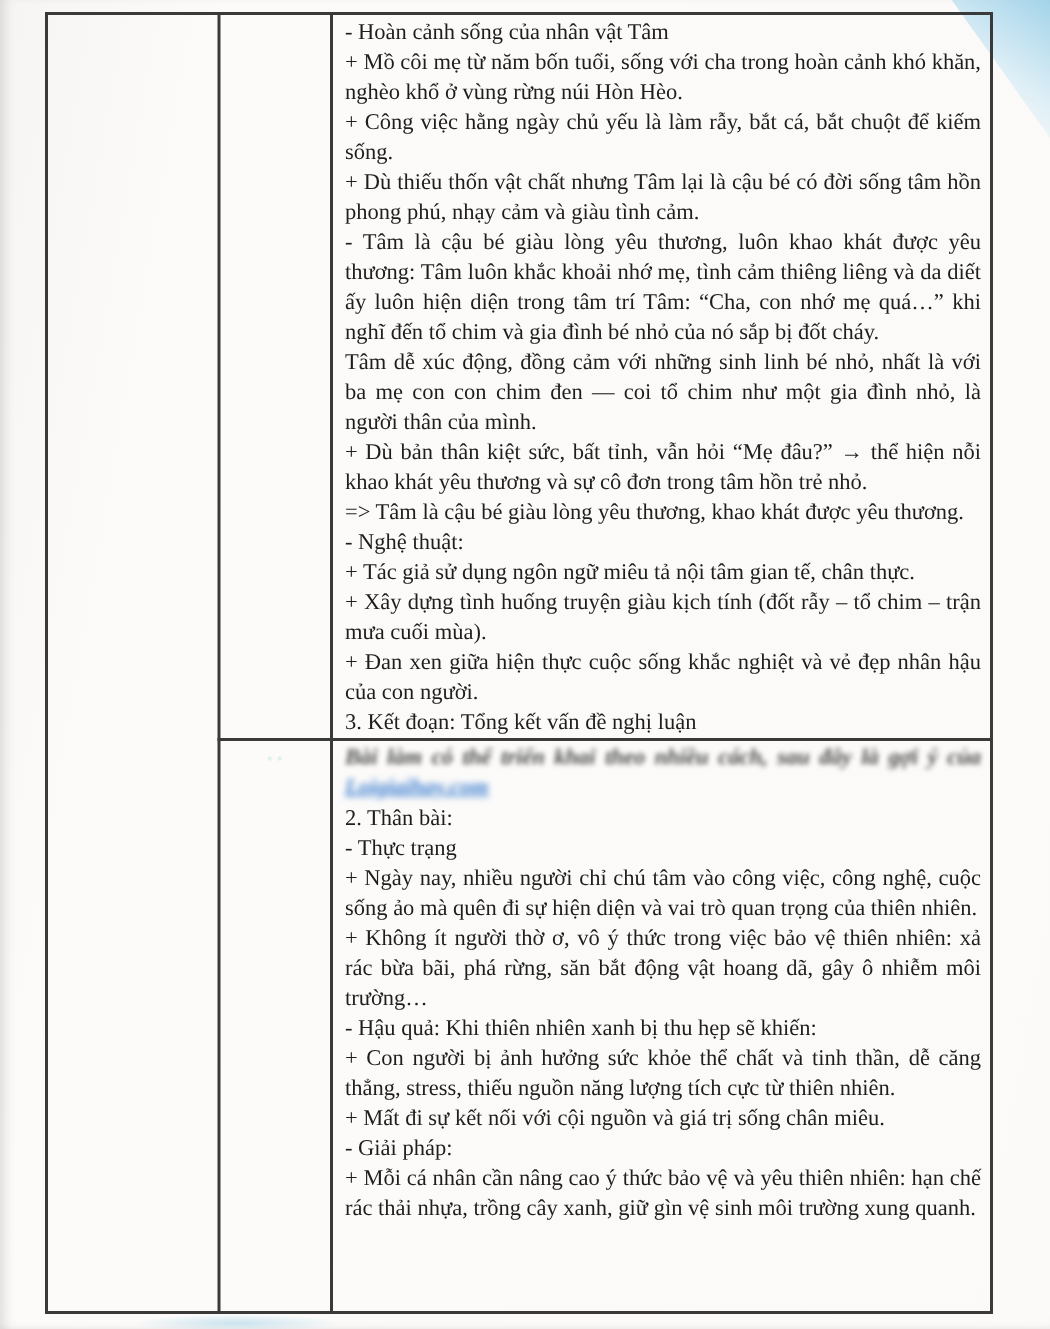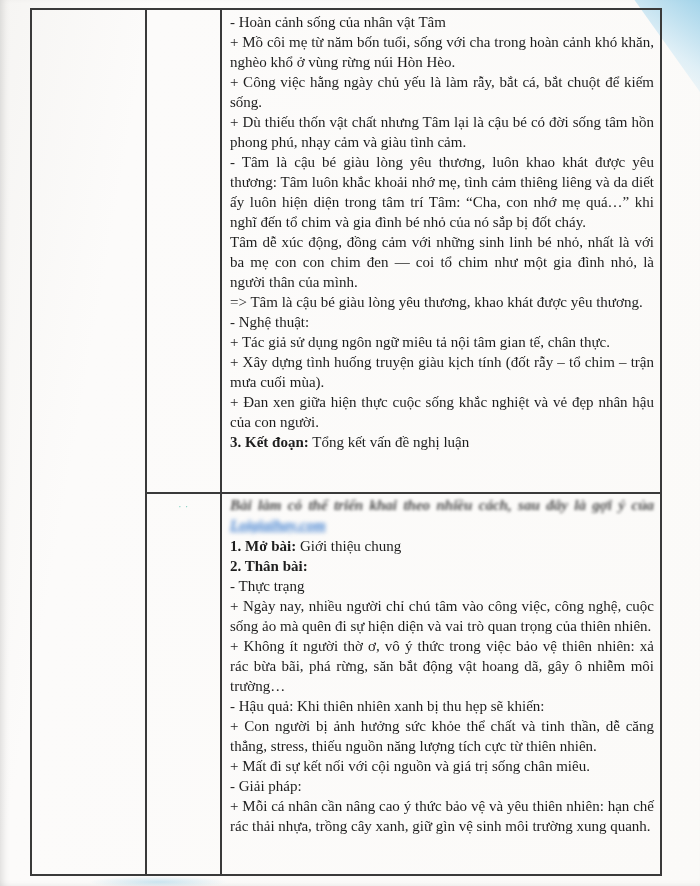--- a/index.html
+++ b/index.html
@@ -34,21 +34,21 @@
   .vline1{left:113px;}
   .vline2{left:188px;}
   .hdiv{position:absolute;left:113px;right:0;top:482px;height:2px;background:#3a3a3a;}
   .cell{
     position:absolute;box-sizing:border-box;overflow:hidden;
     color:#1e1e1e;font-size:15px;line-height:20px;
   }
   .cell-r1{left:190px;top:0;width:438px;height:482px;padding:2px 6px 0 8px;}
   .cell-r2{left:190px;top:484px;width:438px;bottom:0;padding:1px 6px 0 8px;}
   .cell p{margin:0;text-align:justify;}
-  .cell p b{font-weight:bold;}
+  .cell p b{font-weight:normal;}
   
   .wm1{
     margin:2px 0 0 0;font-style:italic;font-weight:600;color:#4c4c4c;
     filter:blur(1.7px);text-align:justify;text-align-last:justify;white-space:nowrap;overflow:hidden;
   }
   .wm2{
     display:inline-block;margin:0 0 1px 0;font-style:italic;font-weight:600;
     color:#3f7fd0;text-decoration:underline;filter:blur(2.1px);
   }
   .mark-teal{
@@ -70,33 +70,33 @@
     <div class="vline vline2"></div>
     <div class="hdiv"></div>
 
     <div class="cell cell-r1" id="row1-cell">
         <p>- Hoàn cảnh sống của nhân vật Tâm</p>
         <p>+ Mồ côi mẹ từ năm bốn tuổi, sống với cha trong hoàn cảnh khó khăn, nghèo khổ ở vùng rừng núi Hòn Hèo.</p>
         <p>+ Công việc hằng ngày chủ yếu là làm rẫy, bắt cá, bắt chuột để kiếm sống.</p>
         <p>+ Dù thiếu thốn vật chất nhưng Tâm lại là cậu bé có đời sống tâm hồn phong phú, nhạy cảm và giàu tình cảm.</p>
         <p>- Tâm là cậu bé giàu lòng yêu thương, luôn khao khát được yêu thương: Tâm luôn khắc khoải nhớ mẹ, tình cảm thiêng liêng và da diết ấy luôn hiện diện trong tâm trí Tâm: “Cha, con nhớ mẹ quá…” khi nghĩ đến tổ chim và gia đình bé nhỏ của nó sắp bị đốt cháy.</p>
         <p>Tâm dễ xúc động, đồng cảm với những sinh linh bé nhỏ, nhất là với ba mẹ con con chim đen — coi tổ chim như một gia đình nhỏ, là người thân của mình.</p>
+        <p>+ Dù bản thân kiệt sức, bất tỉnh, vẫn hỏi “Mẹ đâu?” → thể hiện nỗi khao khát yêu thương và sự cô đơn trong tâm hồn trẻ nhỏ.</p>
         <p>=&gt; Tâm là cậu bé giàu lòng yêu thương, khao khát được yêu thương.</p>
         <p>- Nghệ thuật:</p>
         <p>+ Tác giả sử dụng ngôn ngữ miêu tả nội tâm gian tế, chân thực.</p>
         <p>+ Xây dựng tình huống truyện giàu kịch tính (đốt rẫy – tổ chim – trận mưa cuối mùa).</p>
         <p>+ Đan xen giữa hiện thực cuộc sống khắc nghiệt và vẻ đẹp nhân hậu của con người.</p>
         <p><b>3. Kết đoạn:</b> Tổng kết vấn đề nghị luận</p>
       </div>
 
     <div class="cell cell-r2" id="row2-cell">
       <p class="wm1">Bài làm có thể triển khai theo nhiều cách, sau đây là gợi ý của</p>
       <a class="wm2">Loigiaihay.com</a>
       <div id="row2-paras">
-          <p><b>1. Mở bài:</b> Giới thiệu chung</p>
           <p><b>2. Thân bài:</b></p>
           <p>- Thực trạng</p>
           <p>+ Ngày nay, nhiều người chỉ chú tâm vào công việc, công nghệ, cuộc sống ảo mà quên đi sự hiện diện và vai trò quan trọng của thiên nhiên.</p>
           <p>+ Không ít người thờ ơ, vô ý thức trong việc bảo vệ thiên nhiên: xả rác bừa bãi, phá rừng, săn bắt động vật hoang dã, gây ô nhiễm môi trường…</p>
           <p>- Hậu quả: Khi thiên nhiên xanh bị thu hẹp sẽ khiến:</p>
           <p>+ Con người bị ảnh hưởng sức khỏe thể chất và tinh thần, dễ căng thẳng, stress, thiếu nguồn năng lượng tích cực từ thiên nhiên.</p>
           <p>+ Mất đi sự kết nối với cội nguồn và giá trị sống chân miêu.</p>
           <p>- Giải pháp:</p>
           <p>+ Mỗi cá nhân cần nâng cao ý thức bảo vệ và yêu thiên nhiên: hạn chế rác thải nhựa, trồng cây xanh, giữ gìn vệ sinh môi trường xung quanh.</p>
         </div>

